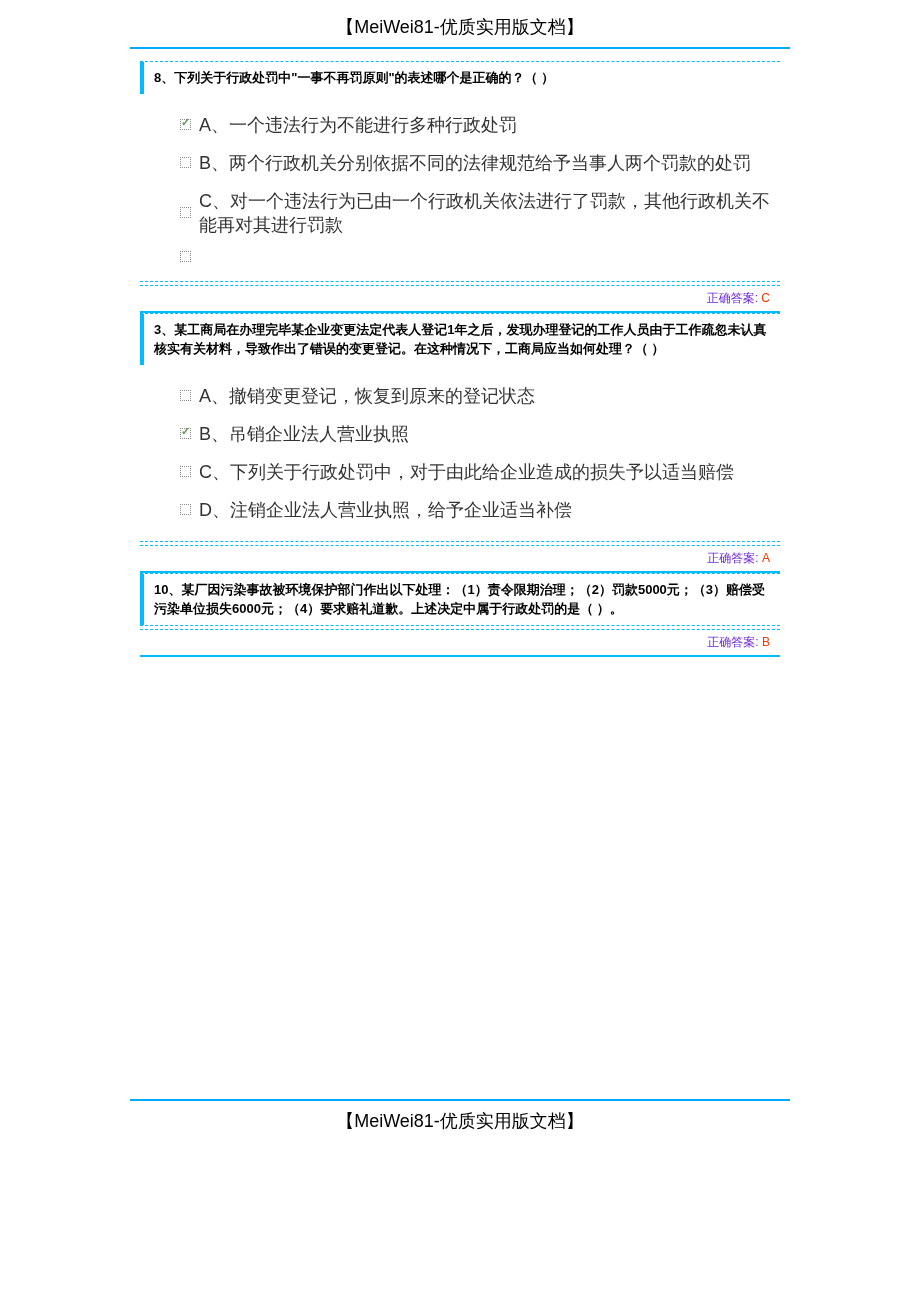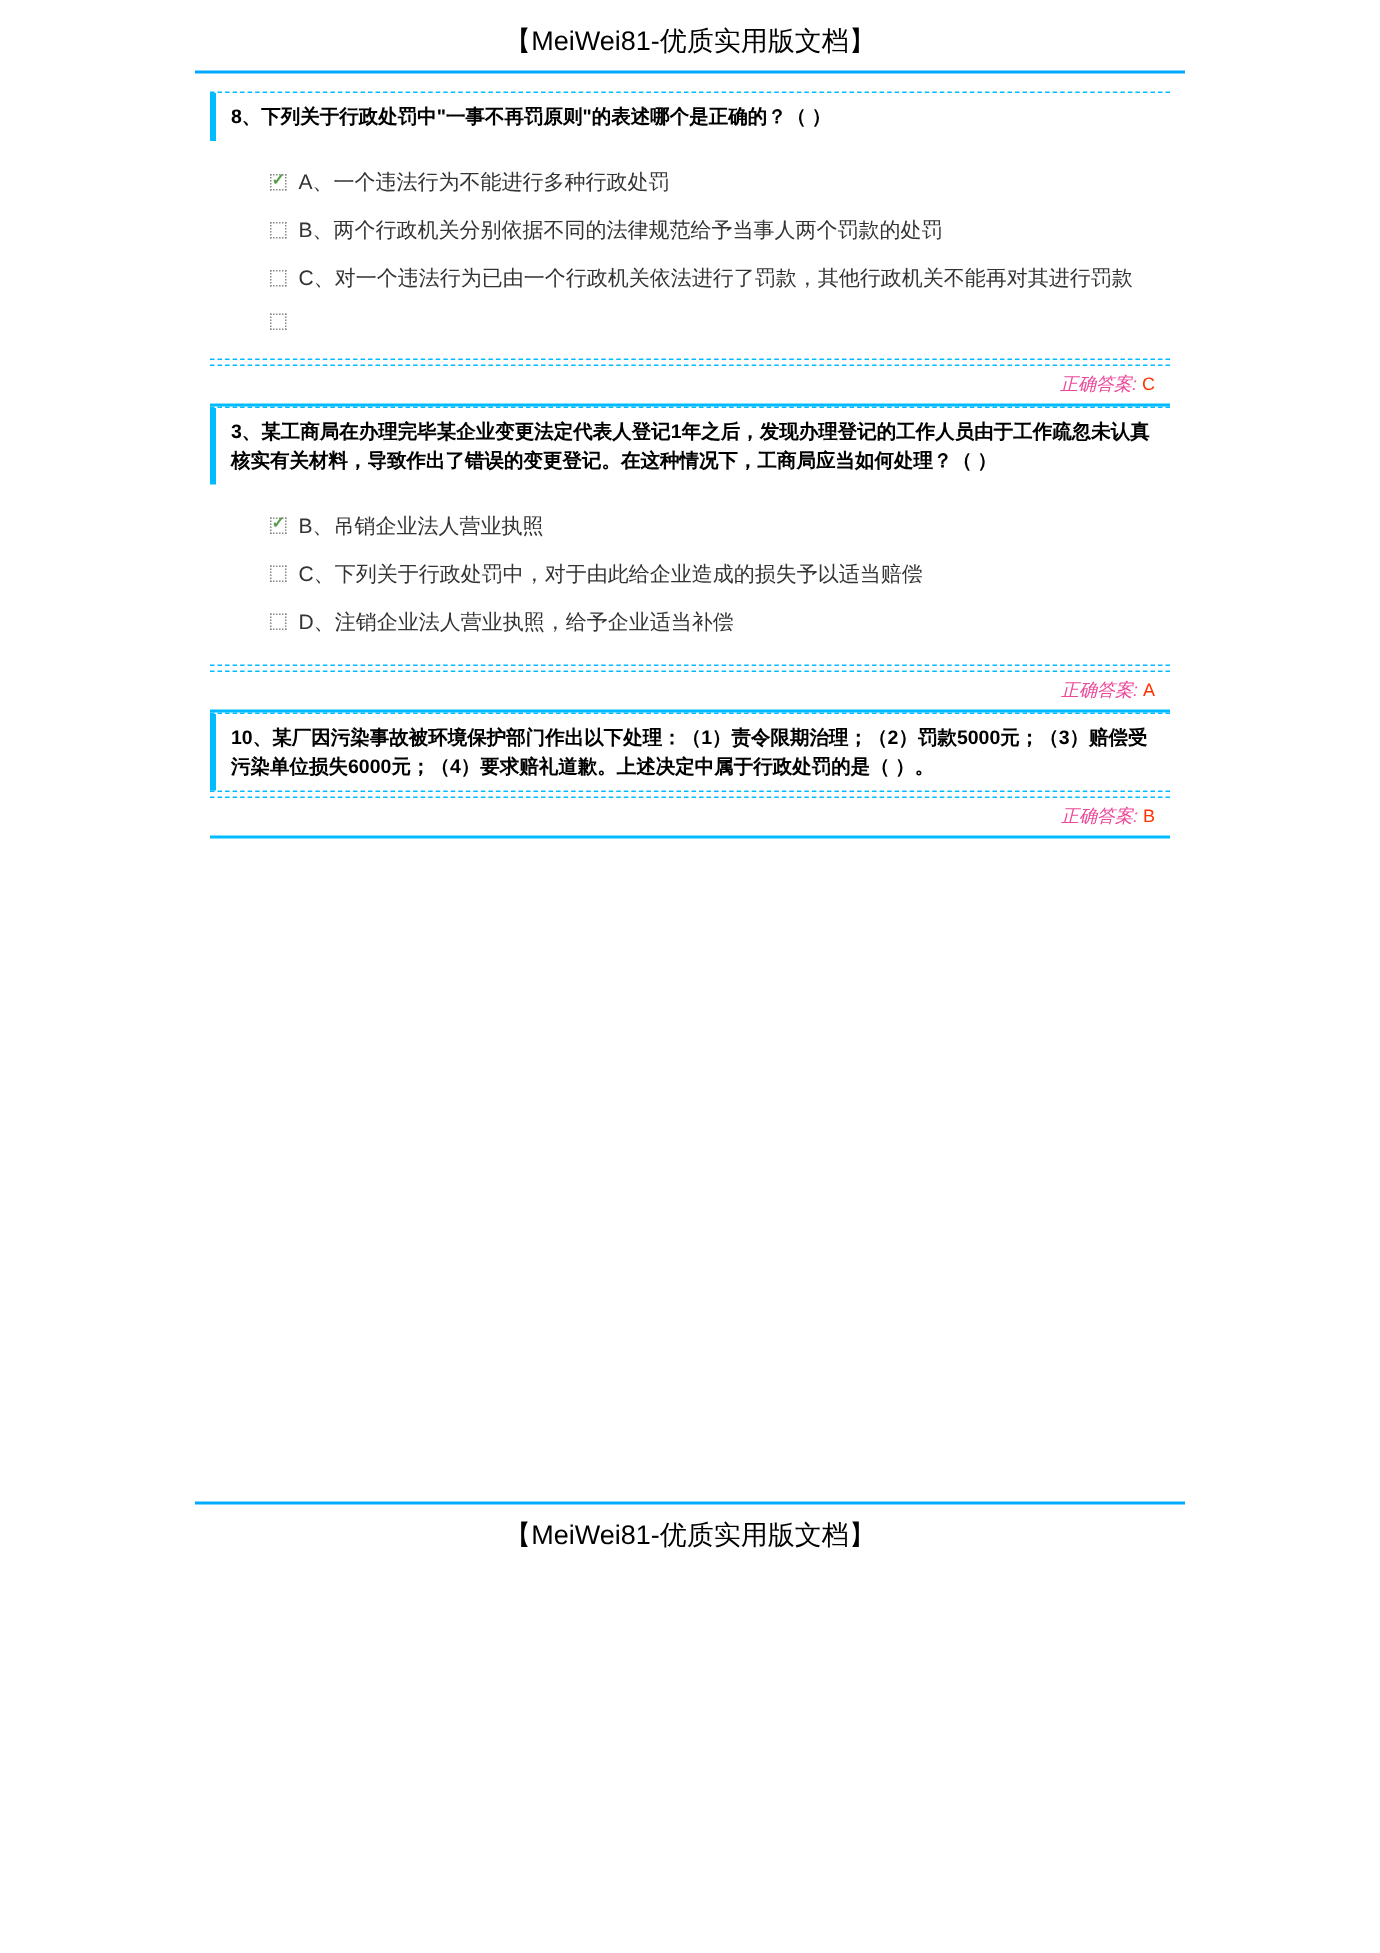--- a/index.html
+++ b/index.html
@@ -47,21 +47,21 @@
     .question-title {
       font-size: 13px;
       font-weight: bold;
       line-height: 1.5;
       color: #000;
     }
     .options {
       padding: 12px 0 12px 40px;
     }
     .option {
-      font-size: 14px;
+      font-size: 18px;
       color: #333;
       padding: 7px 0;
       display: flex;
       align-items: center;
     }
     .checkbox {
       width: 11px;
       height: 11px;
       border: 1px dotted #888;
       display: inline-block;
@@ -79,22 +79,21 @@
       font-weight: bold;
     }
     .answer-bar {
       text-align: right;
       padding: 4px 10px;
       font-size: 12px;
       border-top: 1px dashed #00bbff;
       border-bottom: 2px solid #00bbff;
     }
     .answer-label {
-      color: #ec4899;
-      font-style: italic;
+      color: #6d28d9;
     }
     .answer-value {
       color: #ff3300;
     }
     .spacer {
       height: 430px;
     }
   </style>
 </head>
 <body>
@@ -125,20 +124,24 @@
           </div>
         </div>
       </div>
       <div class="answer-bar"><span class="answer-label">正确答案: </span><span class="answer-value">C</span></div>
       <div class="question-block">
         <div class="question-title-bar">
           <div class="question-title">3、某工商局在办理完毕某企业变更法定代表人登记1年之后，发现办理登记的工作人员由于工作疏忽未认真核实有关材料，导致作出了错误的变更登记。在这种情况下，工商局应当如何处理？（ ）</div>
         </div>
         <div class="options">
           <div class="option">
+            <span class="checkbox"></span>
+            <span>A、撤销变更登记，恢复到原来的登记状态</span>
+          </div>
+          <div class="option">
             <span class="checkbox checked"></span>
             <span>B、吊销企业法人营业执照</span>
           </div>
           <div class="option">
             <span class="checkbox"></span>
             <span>C、下列关于行政处罚中，对于由此给企业造成的损失予以适当赔偿</span>
           </div>
           <div class="option">
             <span class="checkbox"></span>
             <span>D、注销企业法人营业执照，给予企业适当补偿</span>

